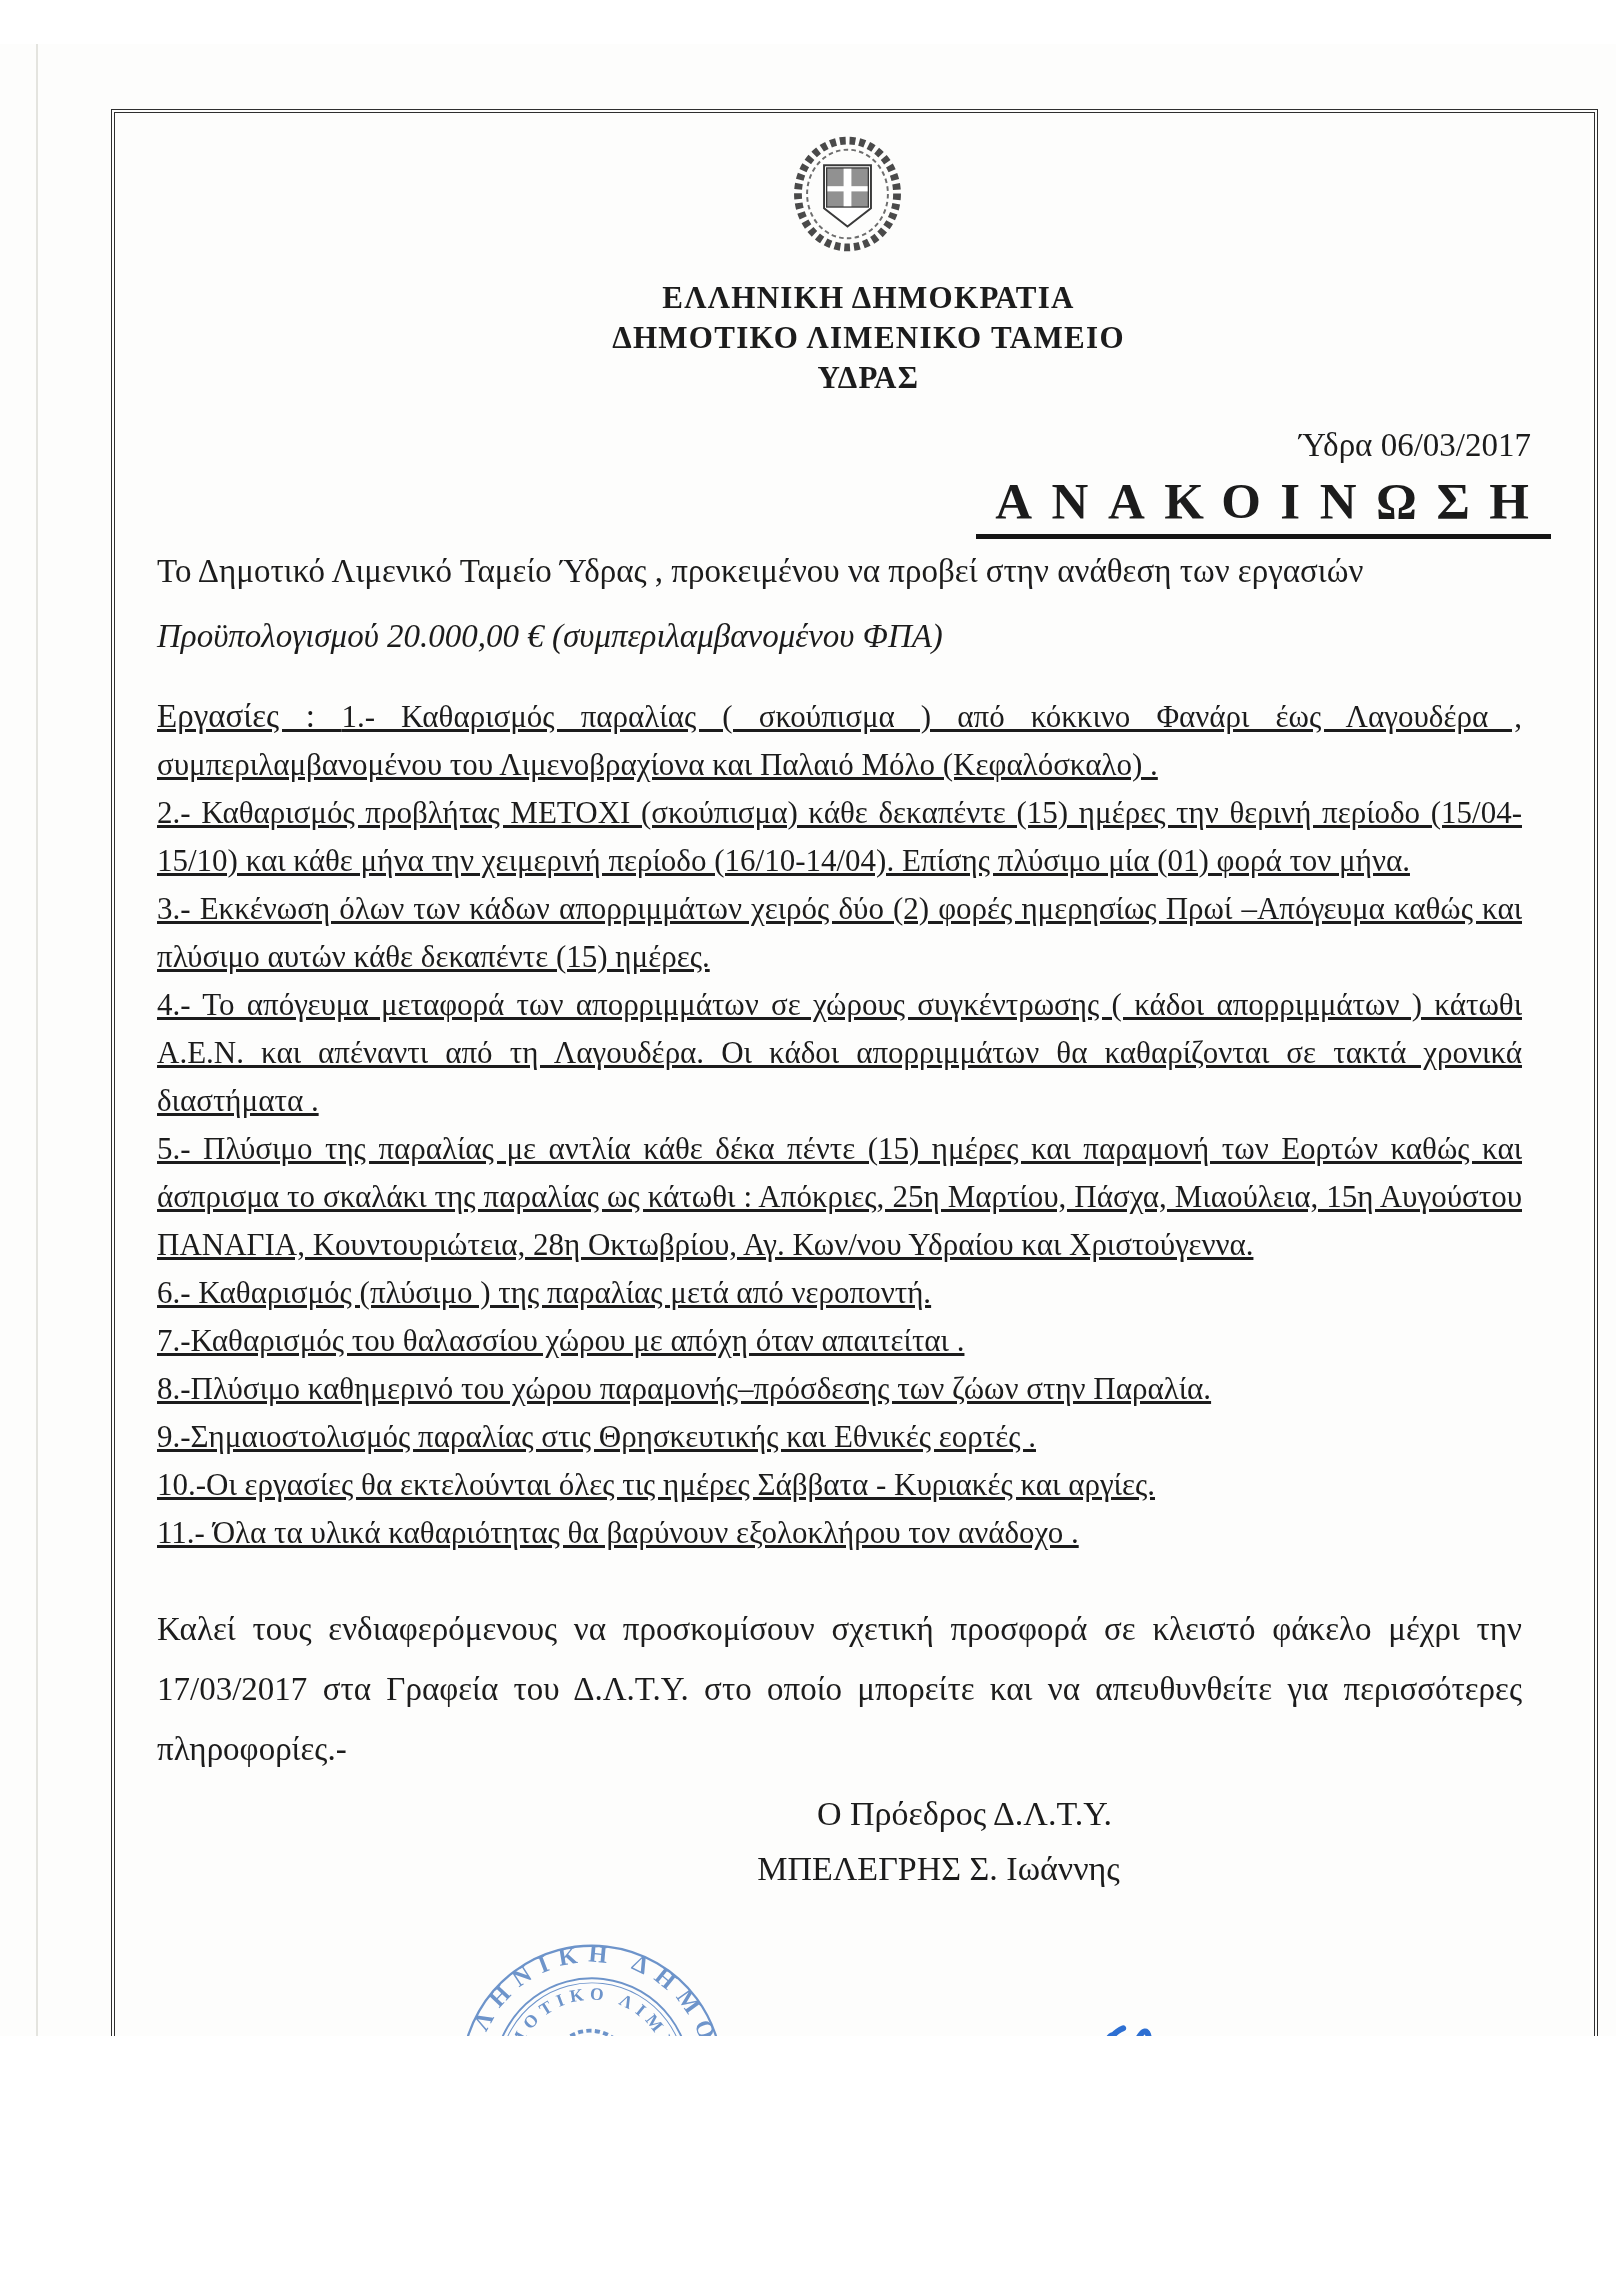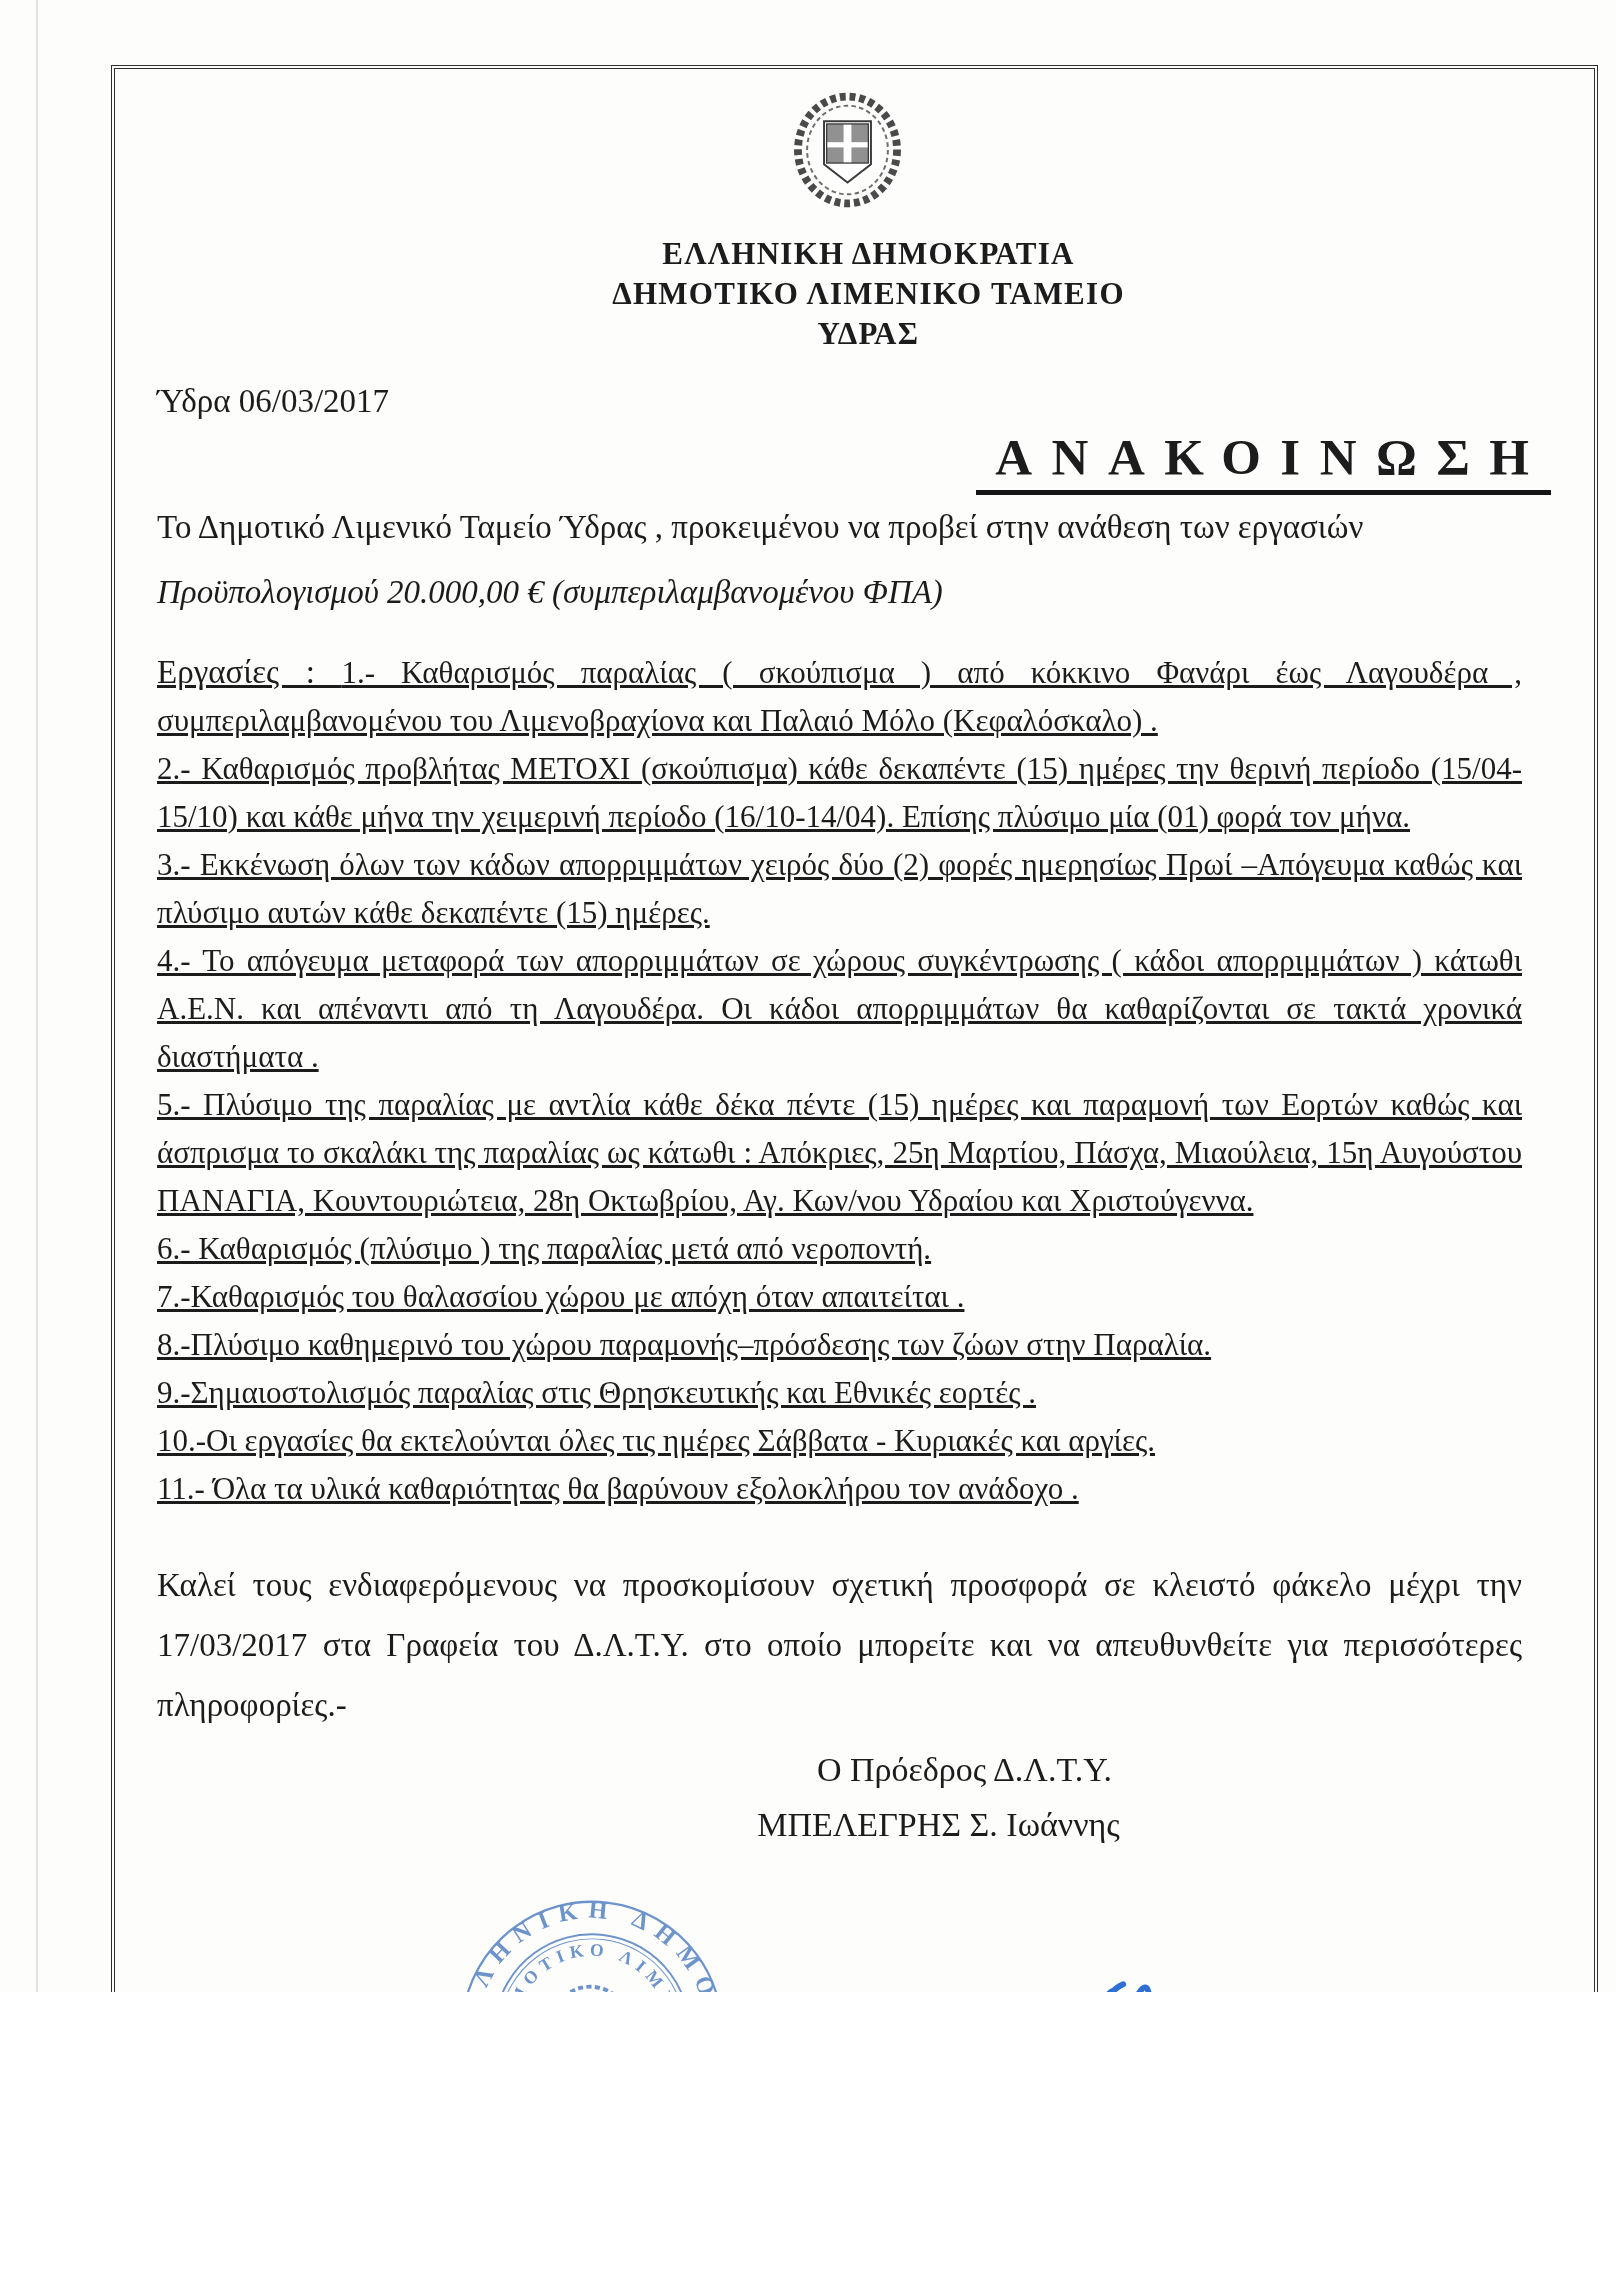--- a/index.html
+++ b/index.html
@@ -1,34 +1,35 @@
 <!DOCTYPE html>
 <html style="font-size:10.4px"><head>
 <meta charset="utf-8">
 <style>
   html, body { margin:0; padding:0; background:#ffffff; }
   .page {
     position:relative; width:1617px; height:1992px;
     background:#fdfdfc; color:#1c1c1c; overflow:hidden;
     font-family:"Liberation Serif","DejaVu Serif",serif;
+    margin-top:44px;
   }
   .scan-line { position:absolute; left:36px; top:0; width:2px; height:2284px; background:#e4e4df; }
   .frame {
     position:absolute; left:111px; top:65px; width:1487px; height:2172px;
     border:4.6px double #2f2f2f; box-sizing:border-box;
   }
   .content { position:absolute; left:0; top:0; right:0; bottom:0; padding:0 72px 0 42px; }
 
   .emblem { width:111px; height:116px; margin:23.4px auto 0; position:relative; left:7.8px; }
   .emblem svg { width:100%; height:100%; }
 
   .org { margin-top:26px; text-align:center; position:relative; left:29px;
          font-weight:bold; font-size:31px; line-height:40px; letter-spacing:1.3px; }
 
-  .date { margin-top:29px; margin-right:-9px; text-align:left; font-size:33px; line-height:36px; }
+  .date { margin-top:29px; margin-right:-9px; text-align:right; font-size:33px; line-height:36px; }
 
   .title { margin-top:10.4px; text-align:right; position:relative; left:29px;
            font-size:51px; font-weight:bold; line-height:55px; }
   .title span { letter-spacing:19.5px; padding:0 2.6px 5.2px 19.5px; border-bottom:5.2px solid #151515; }
 
   .intro   { margin:19.5px 0 0 0; font-size:33px; line-height:47px; text-align:justify; }
   .subject { margin:30px 0 0 0; font-size:33px; line-height:47px; }
   .period  { margin:14.3px 0 0 0; font-size:33px; line-height:47px; }
   .budget  { margin:17.6px 0 0 0; font-size:33px; line-height:47px;font-style:italic; }
 

